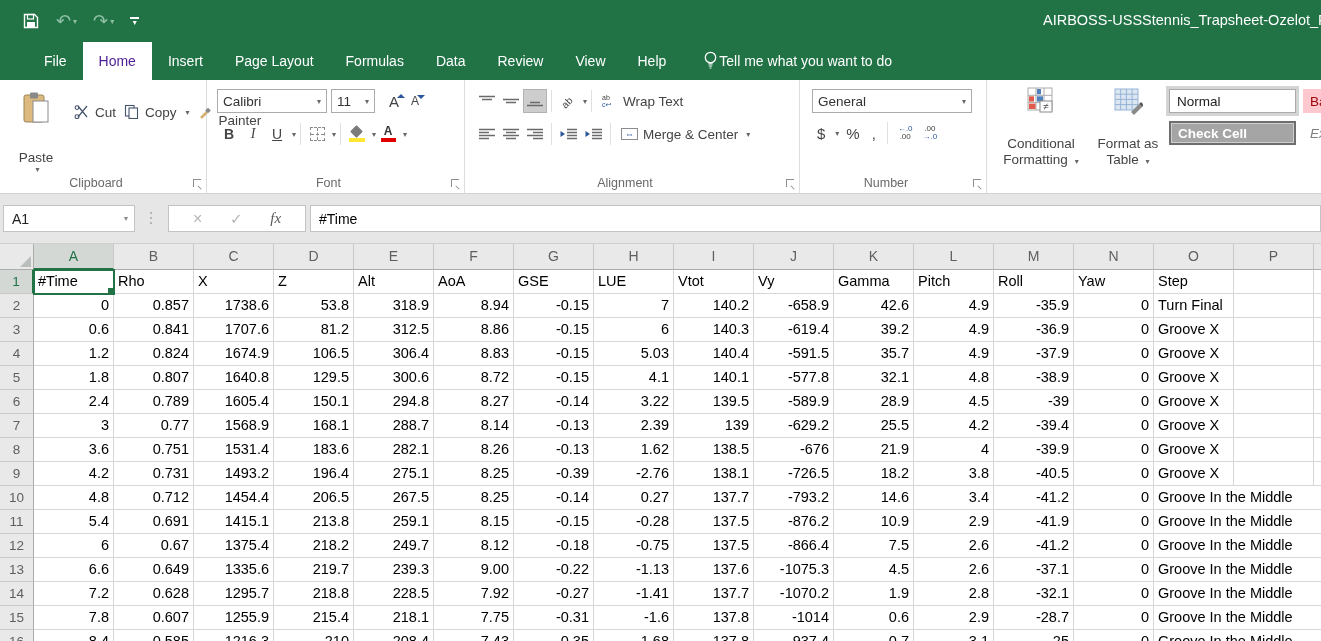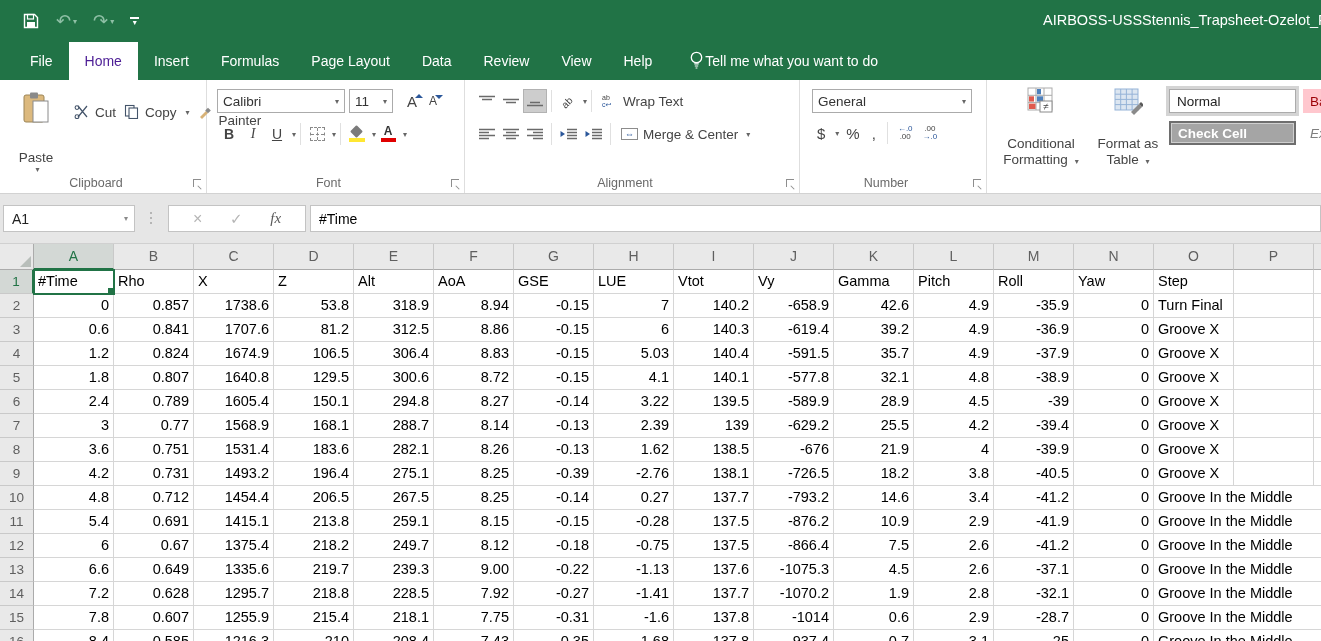--- a/index.html
+++ b/index.html
@@ -13,21 +13,21 @@
   .qat .qbtn{display:flex;align-items:center;color:#fff;cursor:default}
   .qbtn.disabled{color:#8fc0a6}
   .arrowglyph{font-size:18px;line-height:18px}
   .tinycaret{font-size:8px;margin-left:2px}
   .qat-custom{display:flex;flex-direction:column;align-items:center;color:#fff}
   .qat-custom .bar{width:9px;height:2px;background:#fff;margin-bottom:1px}
   .qat-custom .chev{font-size:8px;line-height:6px}
   .doc-title{position:absolute;left:1043px;top:12px;color:#fff;font-size:14.5px;white-space:nowrap}
 
   
-  .tabrow{height:38px;background:#217346;display:flex;align-items:stretch;padding-left:14px}
+  .tabrow{height:38px;background:#217346;display:flex;align-items:stretch;padding-left:28px}
   .tab{color:#fff;font-size:14px;display:flex;align-items:center;padding:0 16px;cursor:default}
   .tab.active{background:#fff;color:#4c1d95}
   .tellme{display:flex;align-items:center;color:#fff;font-size:14px;margin-left:20px}
 
   
   .ribbon{height:114px;background:#fff;border-bottom:1px solid #d2d2d2;display:flex;position:relative;color:#444;font-size:13.5px}
   .rgroup{position:relative;height:100%;border-right:1px solid #dedede}
   .grouplabel{position:absolute;bottom:3px;left:0;right:14px;text-align:center;font-size:12.5px;color:#6a6a6a}
   .launcher{position:absolute;bottom:6px;right:5px;width:8px;height:8px;border-top:1px solid #8e8e8e;border-left:1px solid #8e8e8e}
   .launcher::after{content:"";position:absolute;right:-1px;bottom:-1px;width:5px;height:1px;background:#8e8e8e;transform:rotate(45deg)}
@@ -42,21 +42,21 @@
   .paste-big{position:absolute;left:10px;top:8px;width:52px;height:86px;display:flex;flex-direction:column;align-items:center;padding-top:3px}
   .paste-big .plabel{margin-top:22px}
   .clip-col{position:absolute;left:70px;top:20px;display:flex;flex-direction:row}
 
   
   .g-font{width:258px}
   .fr1{position:absolute;left:10px;top:9px;display:flex;align-items:center;gap:4px}
   .fr2{position:absolute;left:10px;top:42px;display:flex;align-items:center}
   .combo{display:flex;align-items:center;background:#fff;border:1px solid #ababab;height:24px;padding:0 5px;font-size:13.5px;color:#333}
   .combo .caret{margin-left:auto}
-  .c-fontname{width:128px}
+  .c-fontname{width:110px}
   .c-fontsize{width:44px;margin-right:6px}
   .blet{font-weight:bold;font-size:14px}
   .ilet{font-style:italic;font-family:"Liberation Serif",serif;font-size:14px}
   .ulet{text-decoration:underline;font-size:14px}
   .fontsize-btn{position:relative;padding:0 4px;font-size:15px;color:#444}
   .fontsize-btn.small{font-size:12px}
   .fontsize-btn .tri{position:absolute;top:1px;right:-2px;width:0;height:0;border-left:4px solid transparent;border-right:4px solid transparent}
   .tri.up{border-bottom:4px solid #2b579a}
   .tri.down{border-top:4px solid #2b579a}
   .border-icon{position:relative;width:15px;height:14px;border:1px dashed #8a8a8a;display:inline-block}
@@ -157,22 +157,22 @@
         </span>
     </div>
     <div class="doc-title">AIRBOSS-USSStennis_Trapsheet-Ozelot_FA</div>
   </div>
 
   <div class="tabrow">
     <div style="display:flex">
         <div class="tab">File</div>
         <div class="tab active">Home</div>
         <div class="tab">Insert</div>
+        <div class="tab">Page Layout</div>
         <div class="tab">Formulas</div>
-        <div class="tab">Page Layout</div>
         <div class="tab">Data</div>
         <div class="tab">Review</div>
         <div class="tab">View</div>
         <div class="tab">Help</div>
       </div>
     <div class="tellme">
       <span>
         <svg width="17" height="20" viewBox="0 0 17 20">
           <circle cx="8.5" cy="7.5" r="5.2" fill="none" stroke="#fff" stroke-width="1.3"></circle>
           <path d="M6.3 13.8h4.4M6.8 16h3.4M7.6 18h1.8" stroke="#fff" stroke-width="1.2" fill="none"></path>

